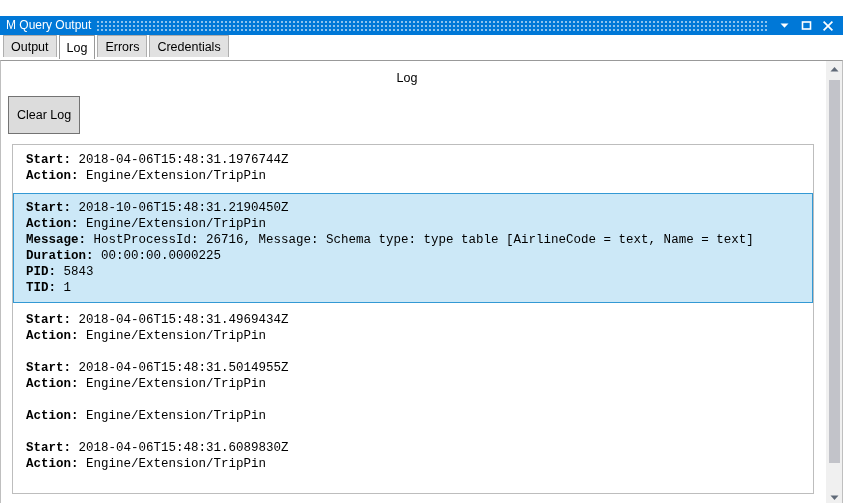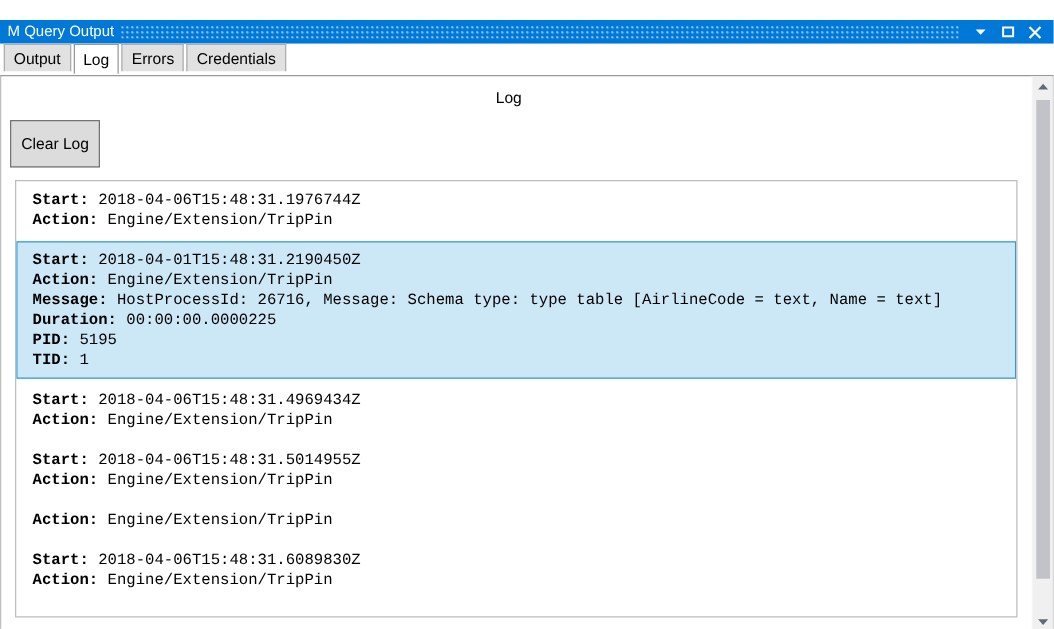--- a/index.html
+++ b/index.html
@@ -278,37 +278,37 @@
           </div>
           <div class="log-line">
             <span class="log-key">Action:</span>
             <span class="log-val">Engine/Extension/TripPin</span>
           </div>
         </div>
 
         <div class="log-entry selected">
           <div class="log-line">
             <span class="log-key">Start:</span>
-            <span class="log-val">2018-04-01T15:48:31.2190450Z</span>
+            <span class="log-val">2018-10-06T15:48:31.2190450Z</span>
           </div>
           <div class="log-line">
             <span class="log-key">Action:</span>
             <span class="log-val">Engine/Extension/TripPin</span>
           </div>
           <div class="log-line">
             <span class="log-key">Message:</span>
             <span class="log-val">HostProcessId: 26716, Message: Schema type: type table [AirlineCode = text, Name = text]</span>
           </div>
           <div class="log-line">
             <span class="log-key">Duration:</span>
             <span class="log-val">00:00:00.0000225</span>
           </div>
           <div class="log-line">
             <span class="log-key">PID:</span>
-            <span class="log-val">5195</span>
+            <span class="log-val">5843</span>
           </div>
           <div class="log-line">
             <span class="log-key">TID:</span>
             <span class="log-val">1</span>
           </div>
         </div>
 
         <div class="log-entry">
           <div class="log-line">
             <span class="log-key">Start:</span>

